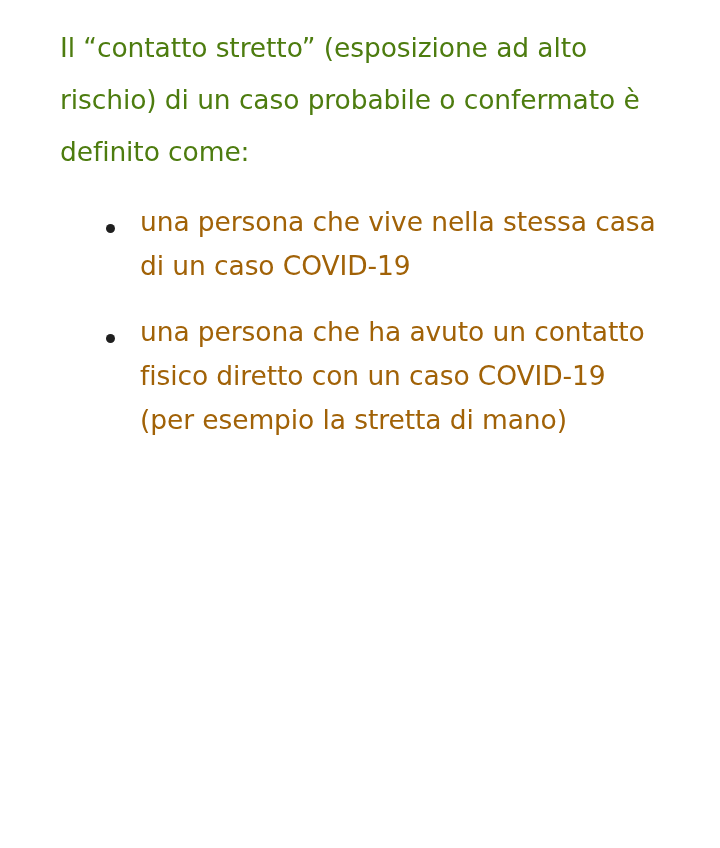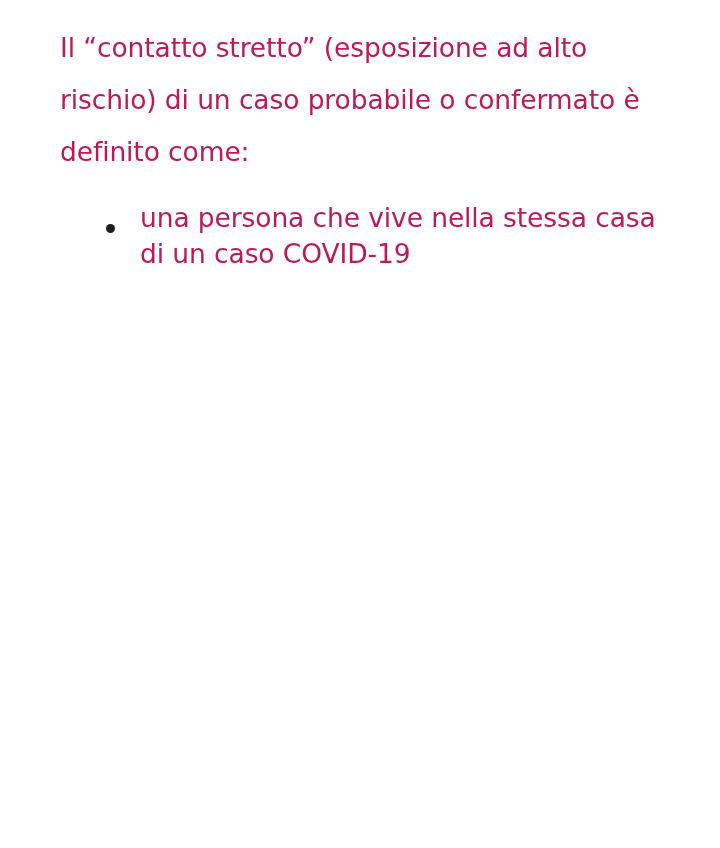--- a/index.html
+++ b/index.html
@@ -17,36 +17,36 @@
   .page {
     width: 720px;
     height: 848px;
     box-sizing: border-box;
     padding: 14px 60px 0 60px;
   }
   .intro {
     font-size: 26.5px;
     line-height: 52px;
     letter-spacing: -0.1px;
-    color: #be185d;
+    color: #4d7c0f;
     margin: 0;
     padding-top: 8px;
     max-width: 580px;
   }
   .bullet-list {
     list-style: none;
     margin: 22px 0 0 0;
     padding: 0 0 0 44px;
   }
   .bullet-item {
     position: relative;
     font-size: 26.5px;
-    line-height: 36px;
+    line-height: 44px;
     letter-spacing: -0.1px;
-    color: #be185d;
+    color: #a16207;
     padding-left: 36px;
     margin-bottom: 22px;
     max-width: 560px;
   }
   .bullet-item:last-child {
     margin-bottom: 0;
   }
   .bullet-dot {
     position: absolute;
     left: 2px;
@@ -62,15 +62,19 @@
 
 <div class="page">
 
   <p class="intro">Il “contatto stretto” (esposizione ad alto rischio) di un caso probabile o confermato è definito come:</p>
 
   <ul class="bullet-list">
     <li class="bullet-item">
       <span class="bullet-dot"></span>
       <span>una persona che vive nella stessa casa di un caso COVID-19</span>
     </li>
+    <li class="bullet-item">
+      <span class="bullet-dot"></span>
+      <span>una persona che ha avuto un contatto fisico diretto con un caso COVID-19 (per esempio la stretta di mano)</span>
+    </li>
   </ul>
 
 </div>
 
 </body></html>

